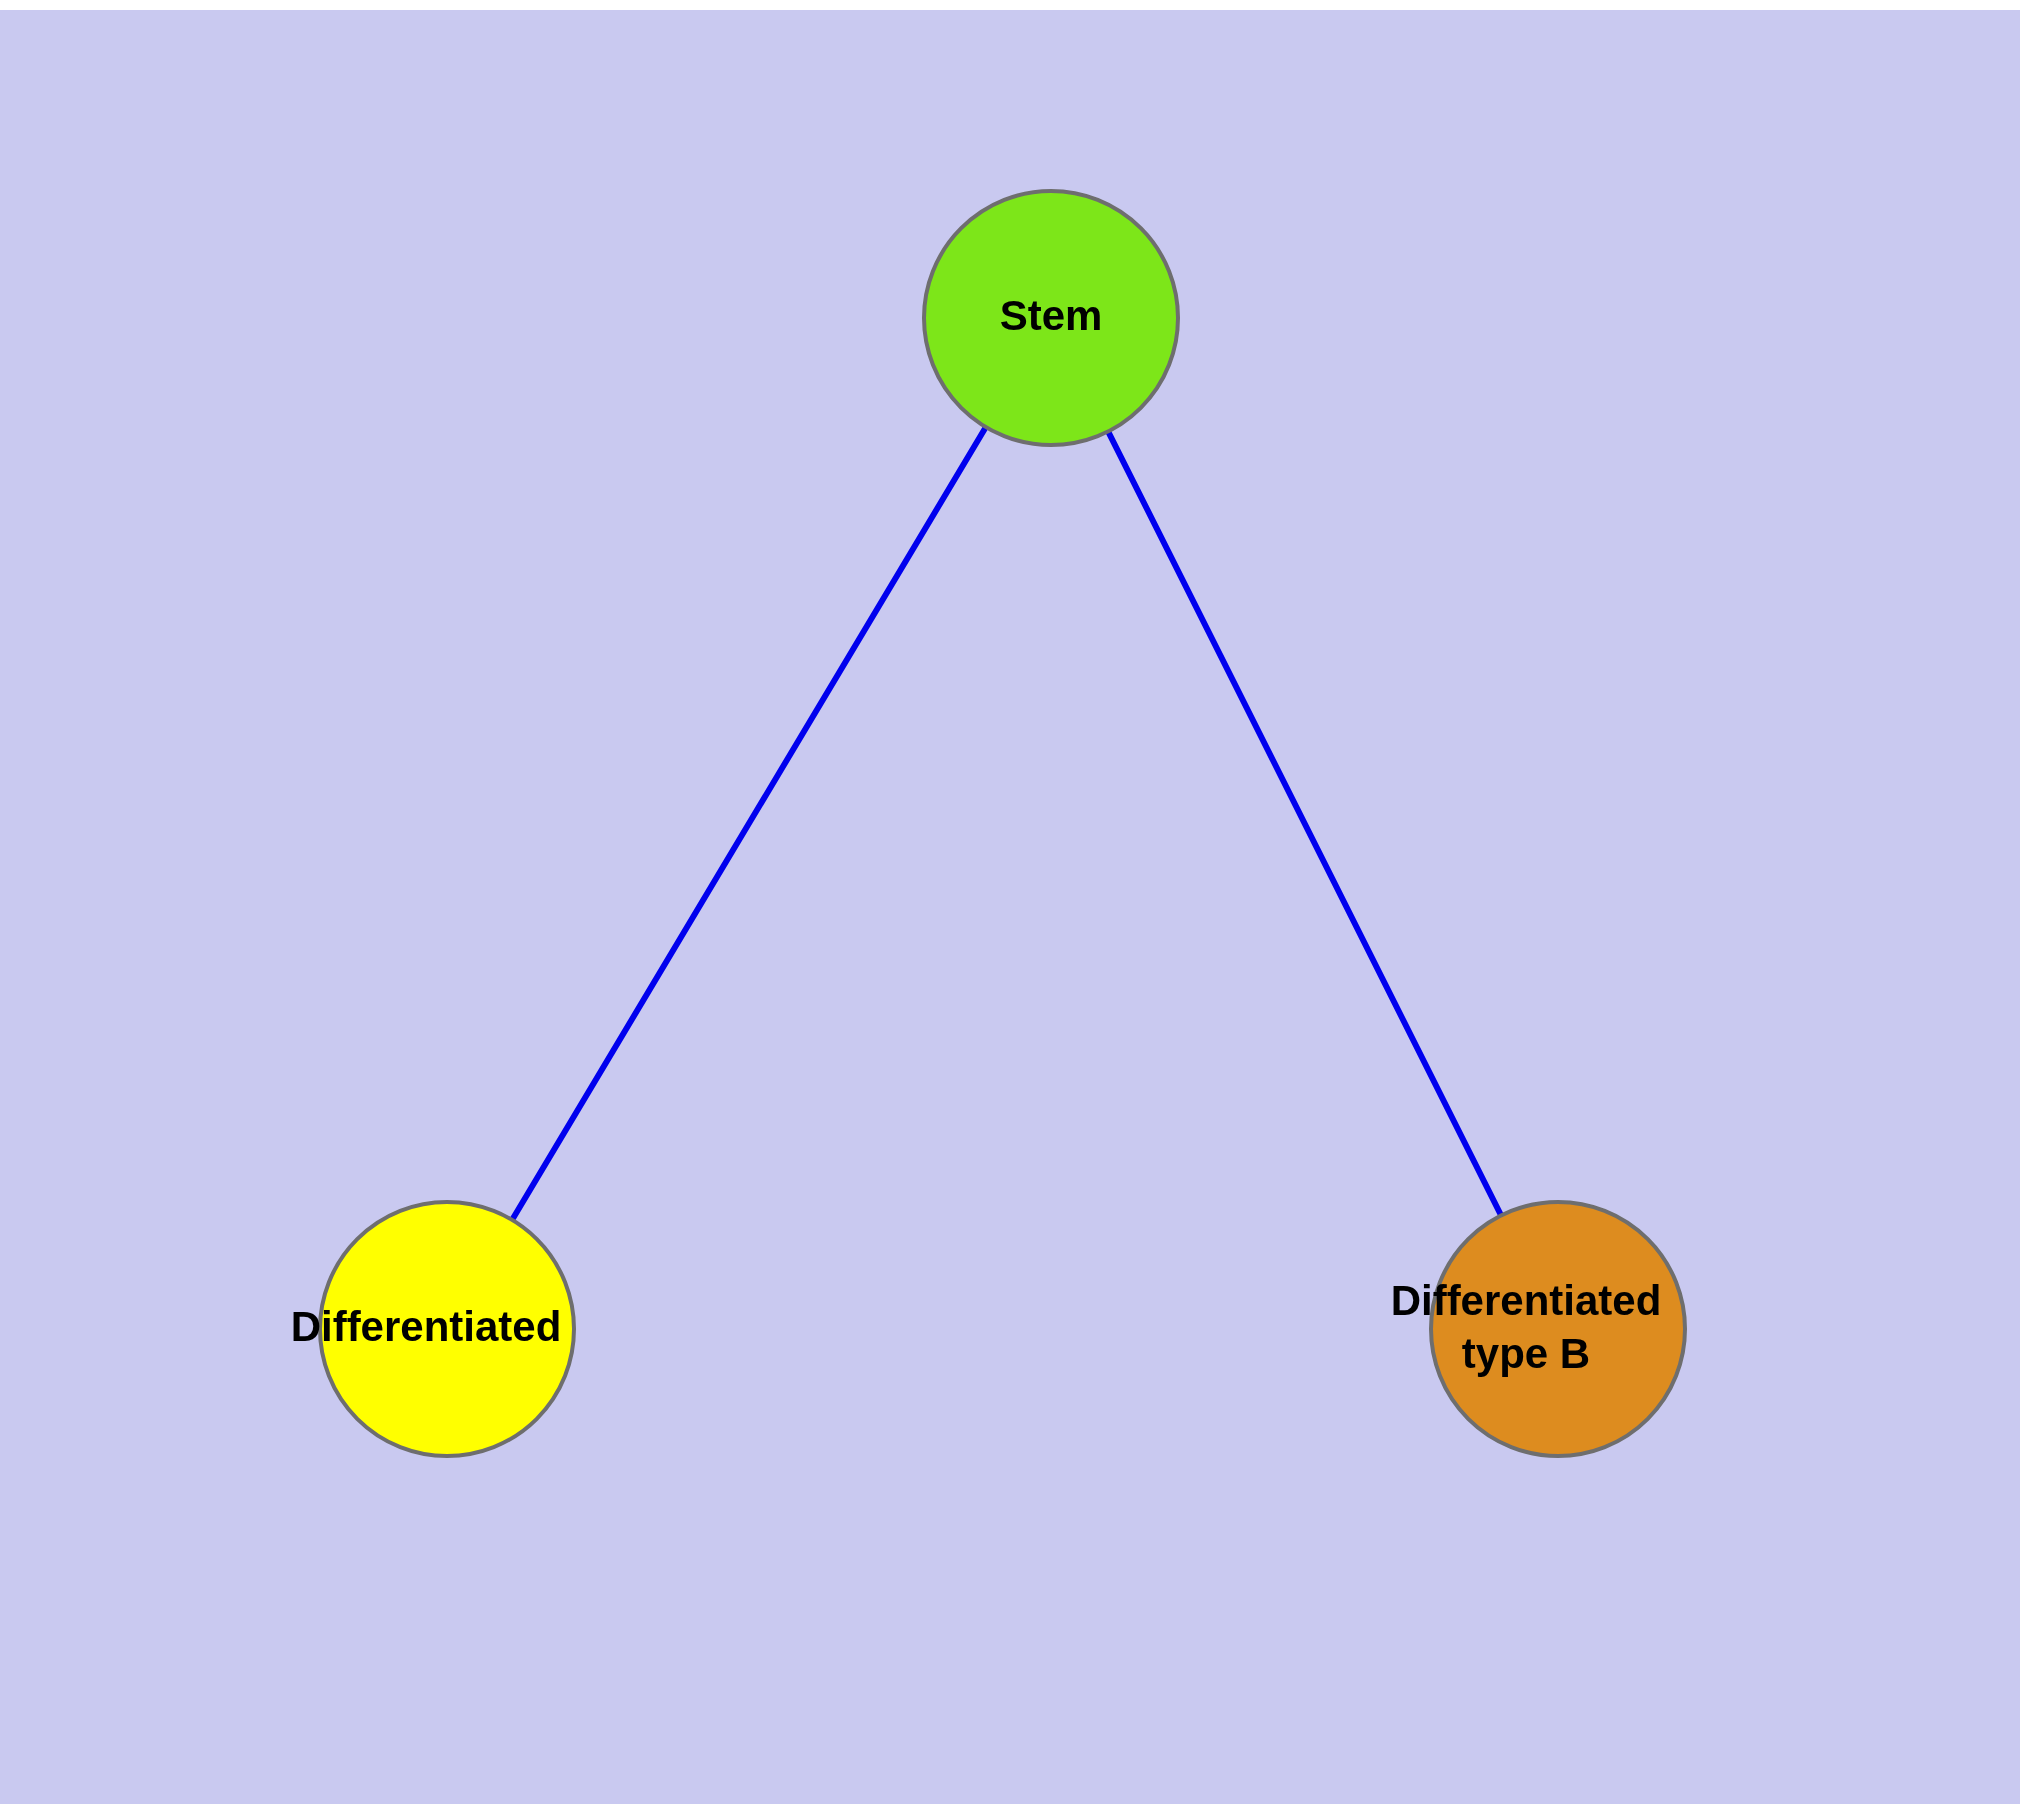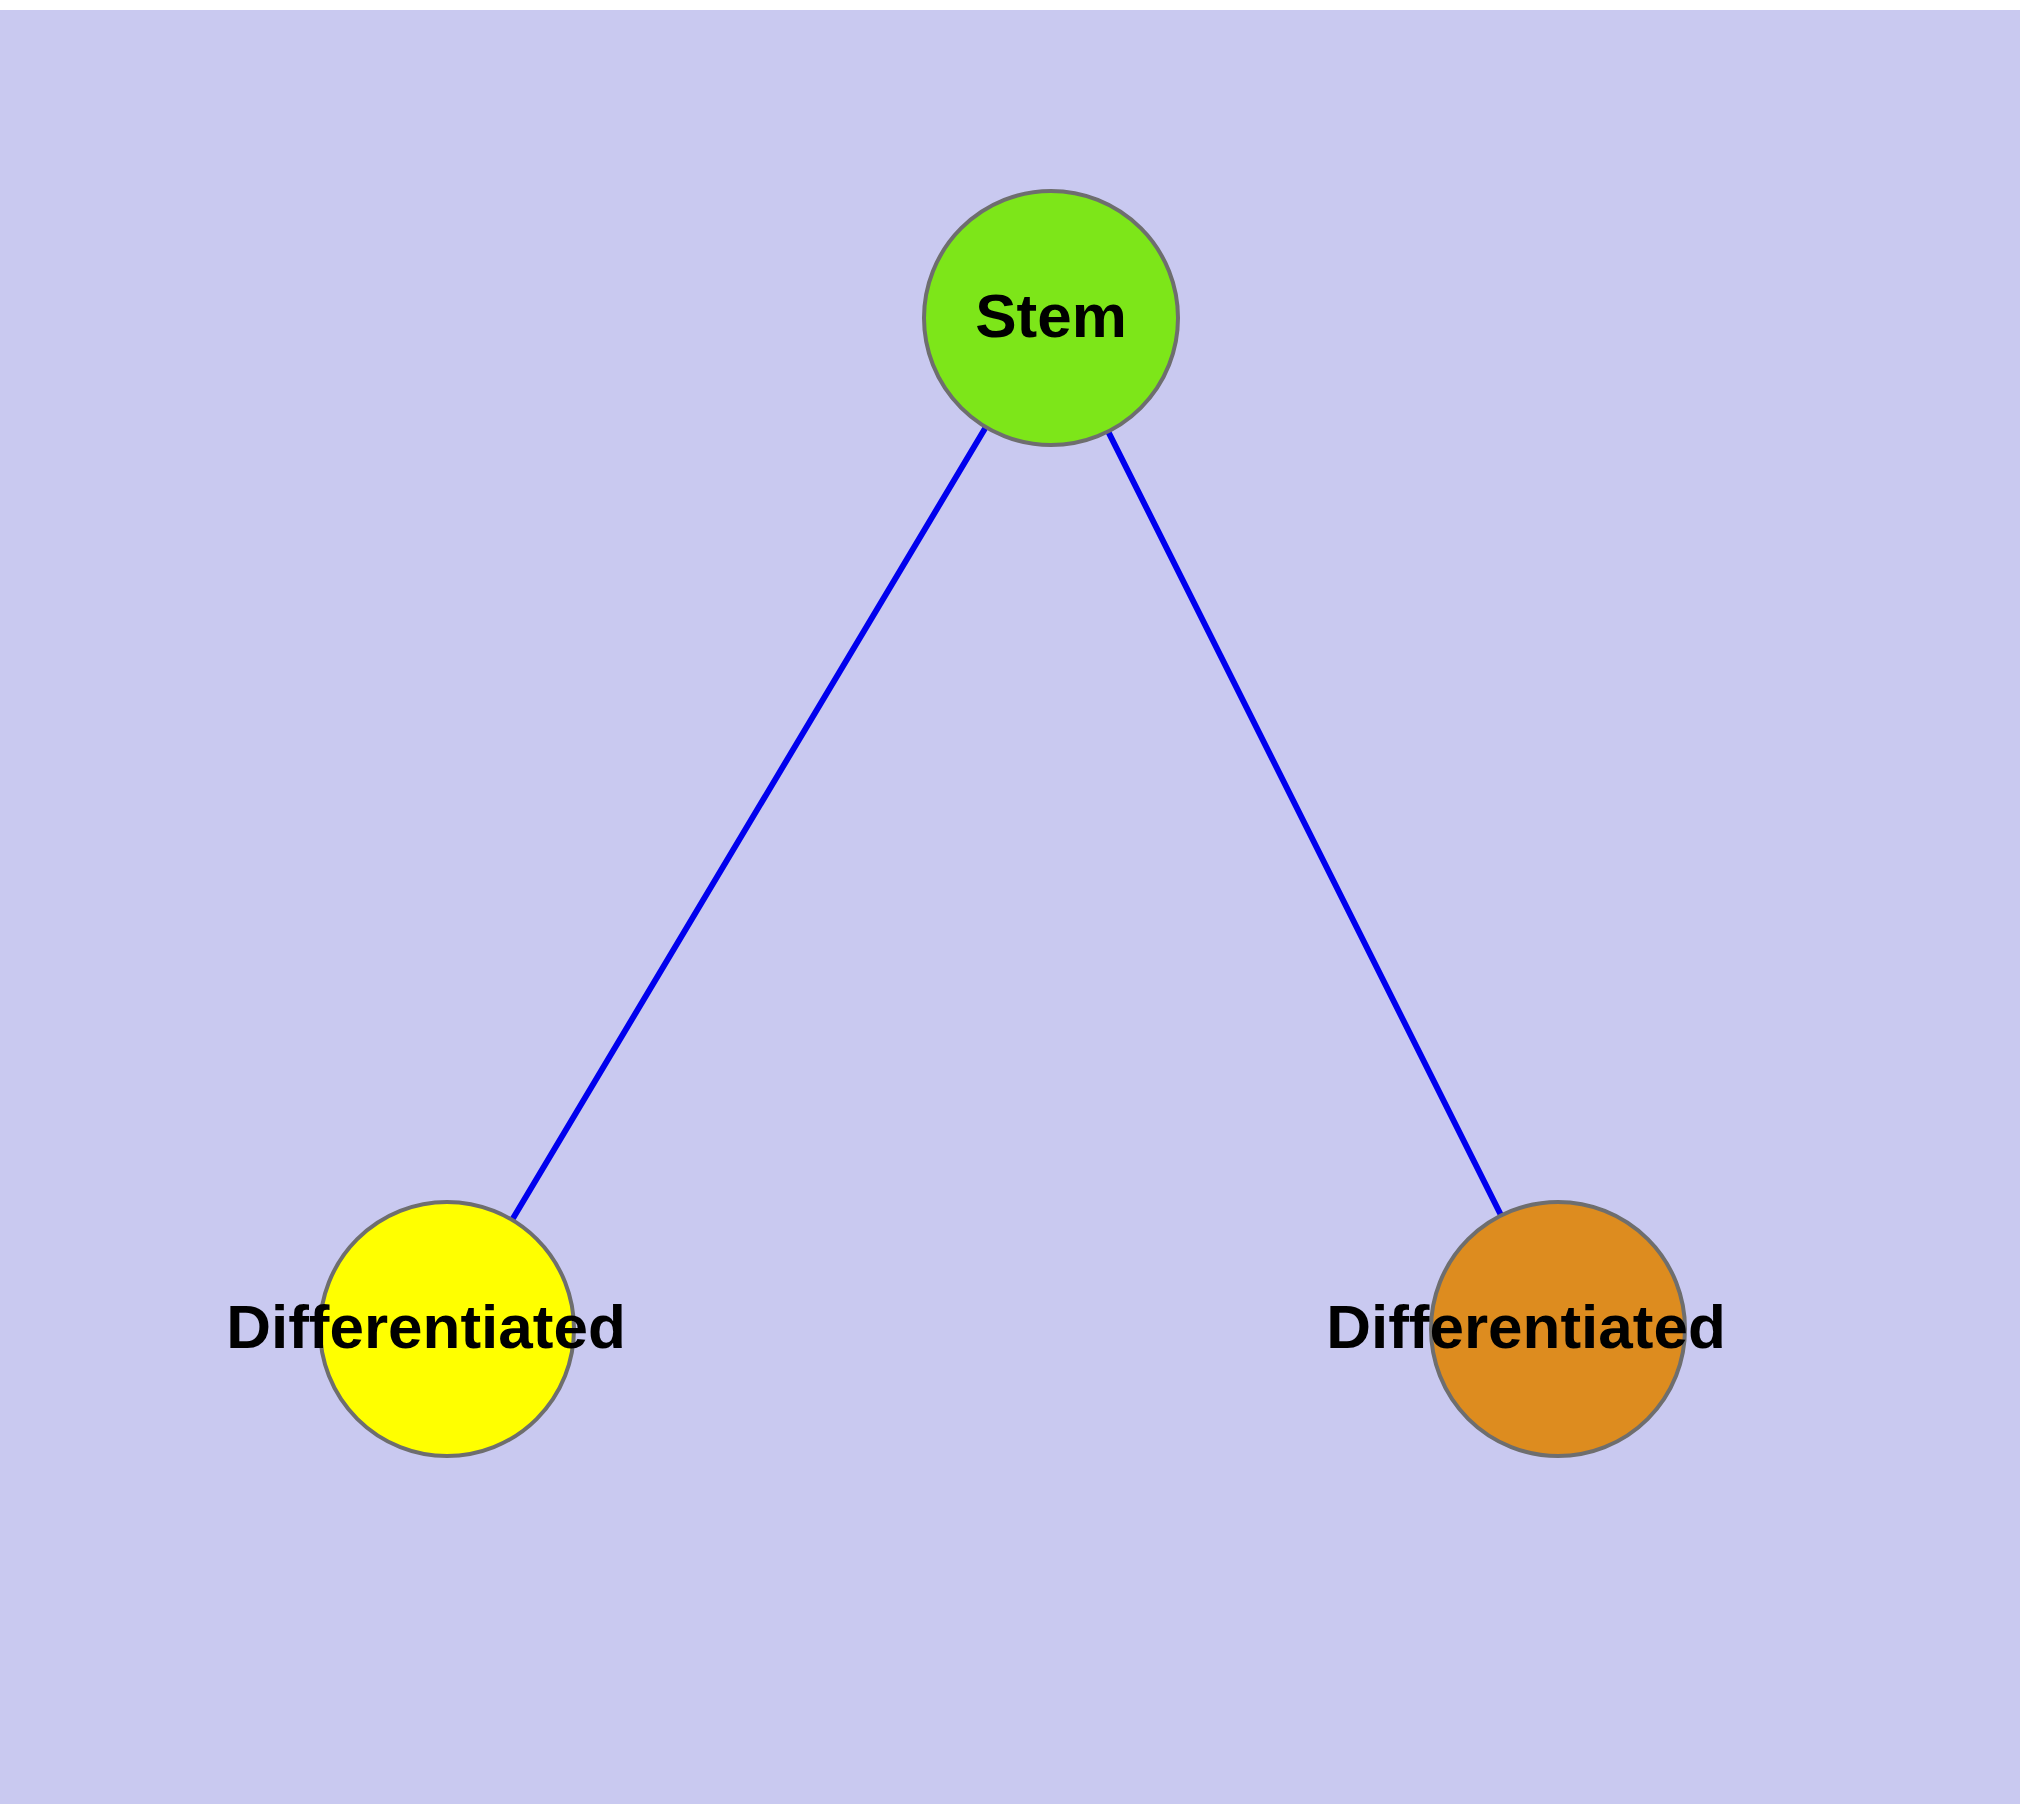--- a/index.html
+++ b/index.html
@@ -58,21 +58,21 @@
   
   .node-stem { left: 922px; top: 189px; }
   .node-a    { left: 318px;  top: 1200px; }
   .node-b    { left: 1429px; top: 1200px; }
 
   .node-label {
     position: absolute;
     transform: translate(-50%, -50%);
     text-align: center;
     font-weight: bold;
-    font-size: 62px;
+    font-size: 42px;
     line-height: 1.25;
     color: #000000;
     white-space: nowrap;
   }
   .node-label span { display: block; }
   .label-stem { left: 1051px; top: 316px; }
   .label-a    { left: 426px;  top: 1327px; }
   .label-b    { left: 1526px; top: 1327px; }
 </style>
 </head>
@@ -94,18 +94,19 @@
   <div class="node-label label-stem" data-bind-style="color:diagram.text_color" style="color: rgb(0, 0, 0);">
     <span data-bind="diagram.nodes.0.line1">Stem</span>
   </div>
 
   <div class="node-label label-a" data-bind-style="color:diagram.text_color" style="color: rgb(0, 0, 0);">
     <span data-bind="diagram.nodes.1.line1">Differentiated</span>
   </div>
 
   <div class="node-label label-b" data-bind-style="color:diagram.text_color" style="color: rgb(0, 0, 0);">
     <span data-bind="diagram.nodes.2.line1">Differentiated</span>
+    <span data-bind="diagram.nodes.2.line2">type B</span>
   </div>
 
   <div class="top-strip" data-bind-style="backgroundColor:diagram.top_strip_color" style="background-color: rgb(255, 255, 255);"></div>
   <div class="bottom-strip" data-bind-style="backgroundColor:diagram.bottom_strip_color" style="background-color: rgb(255, 255, 255);"></div>
 </div>
 
 
 </body></html>

